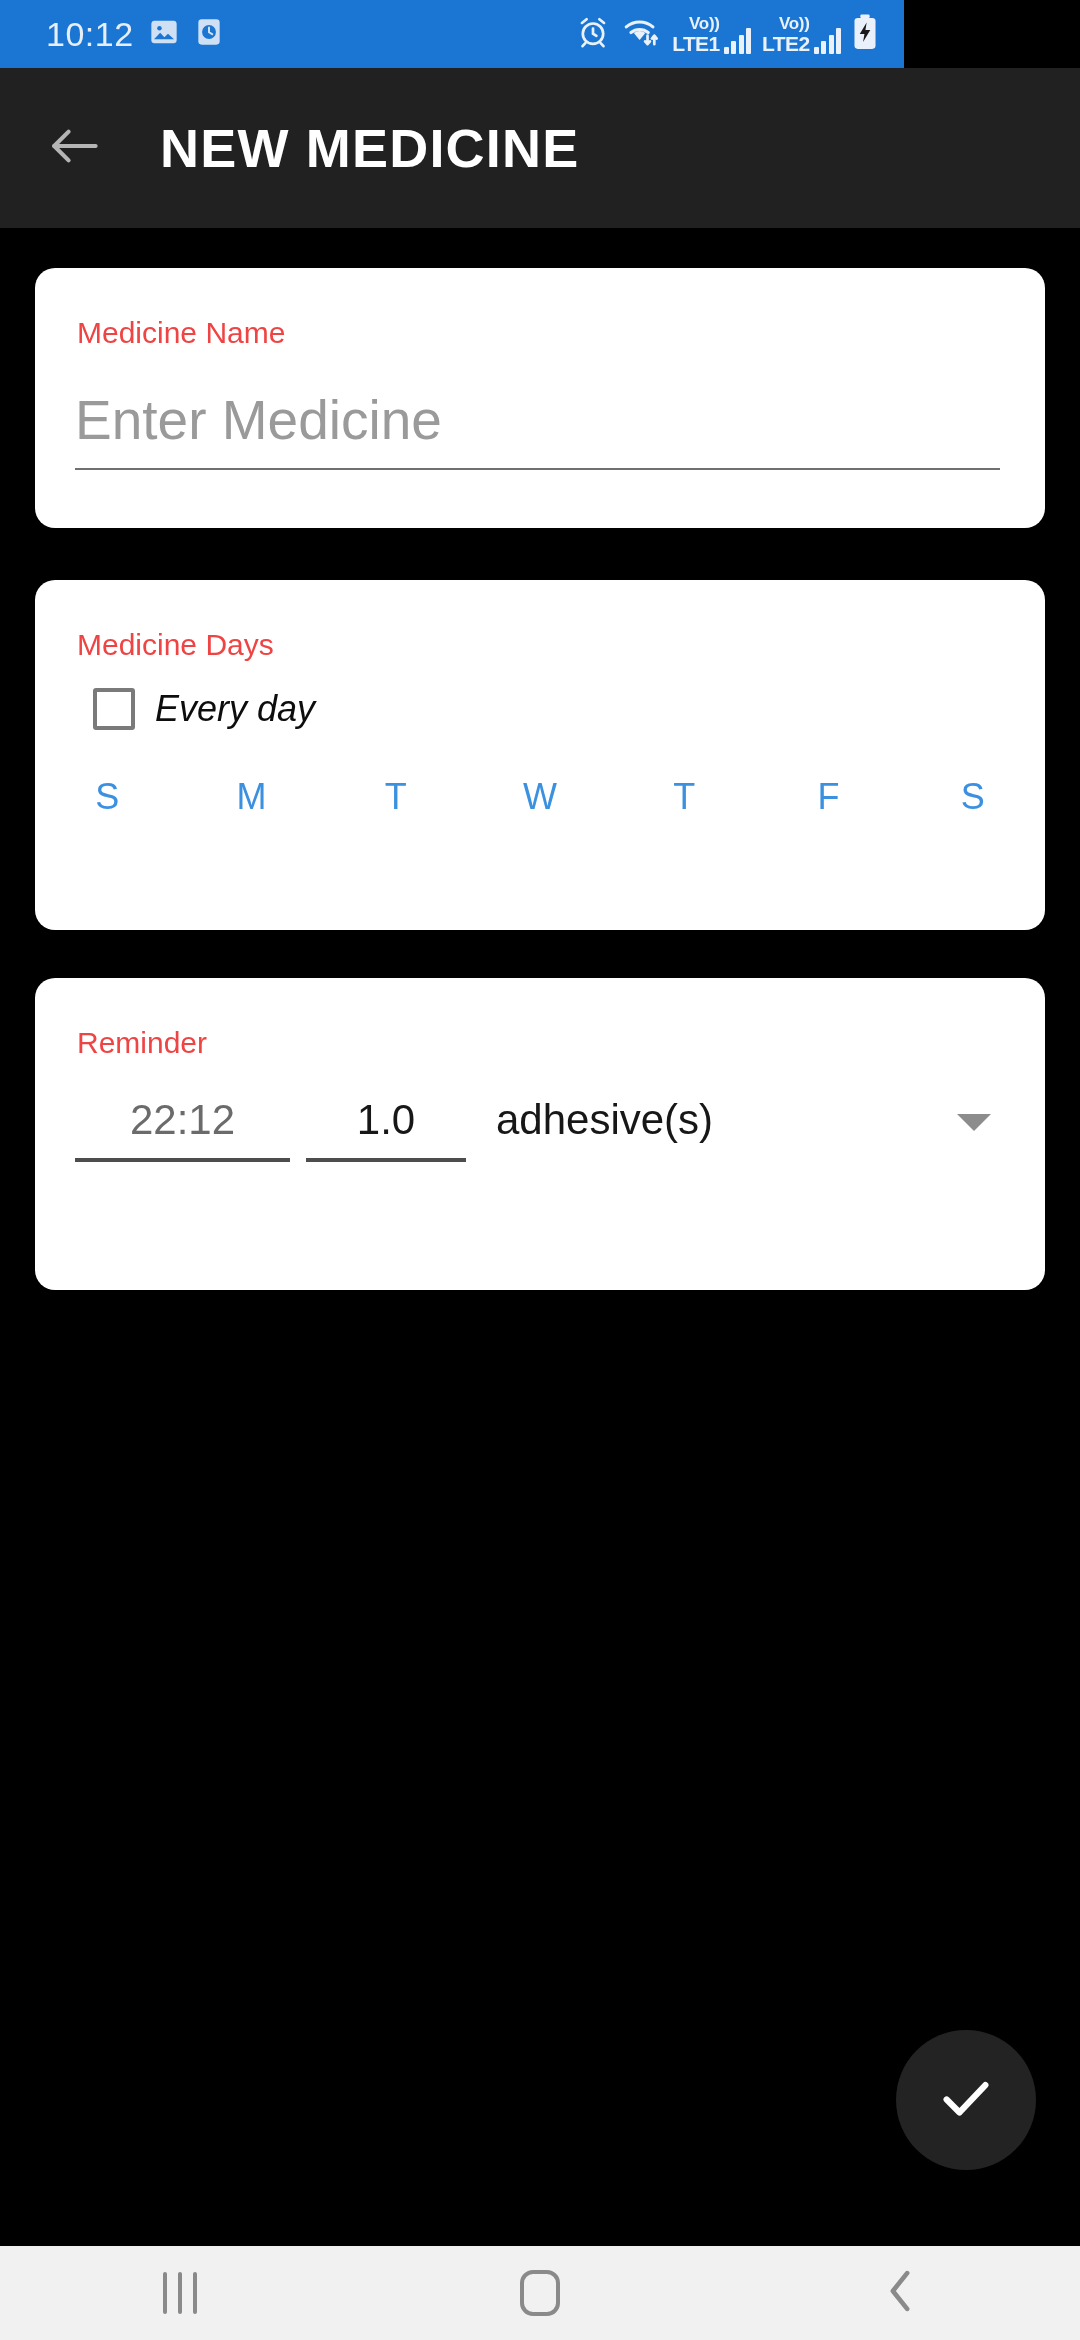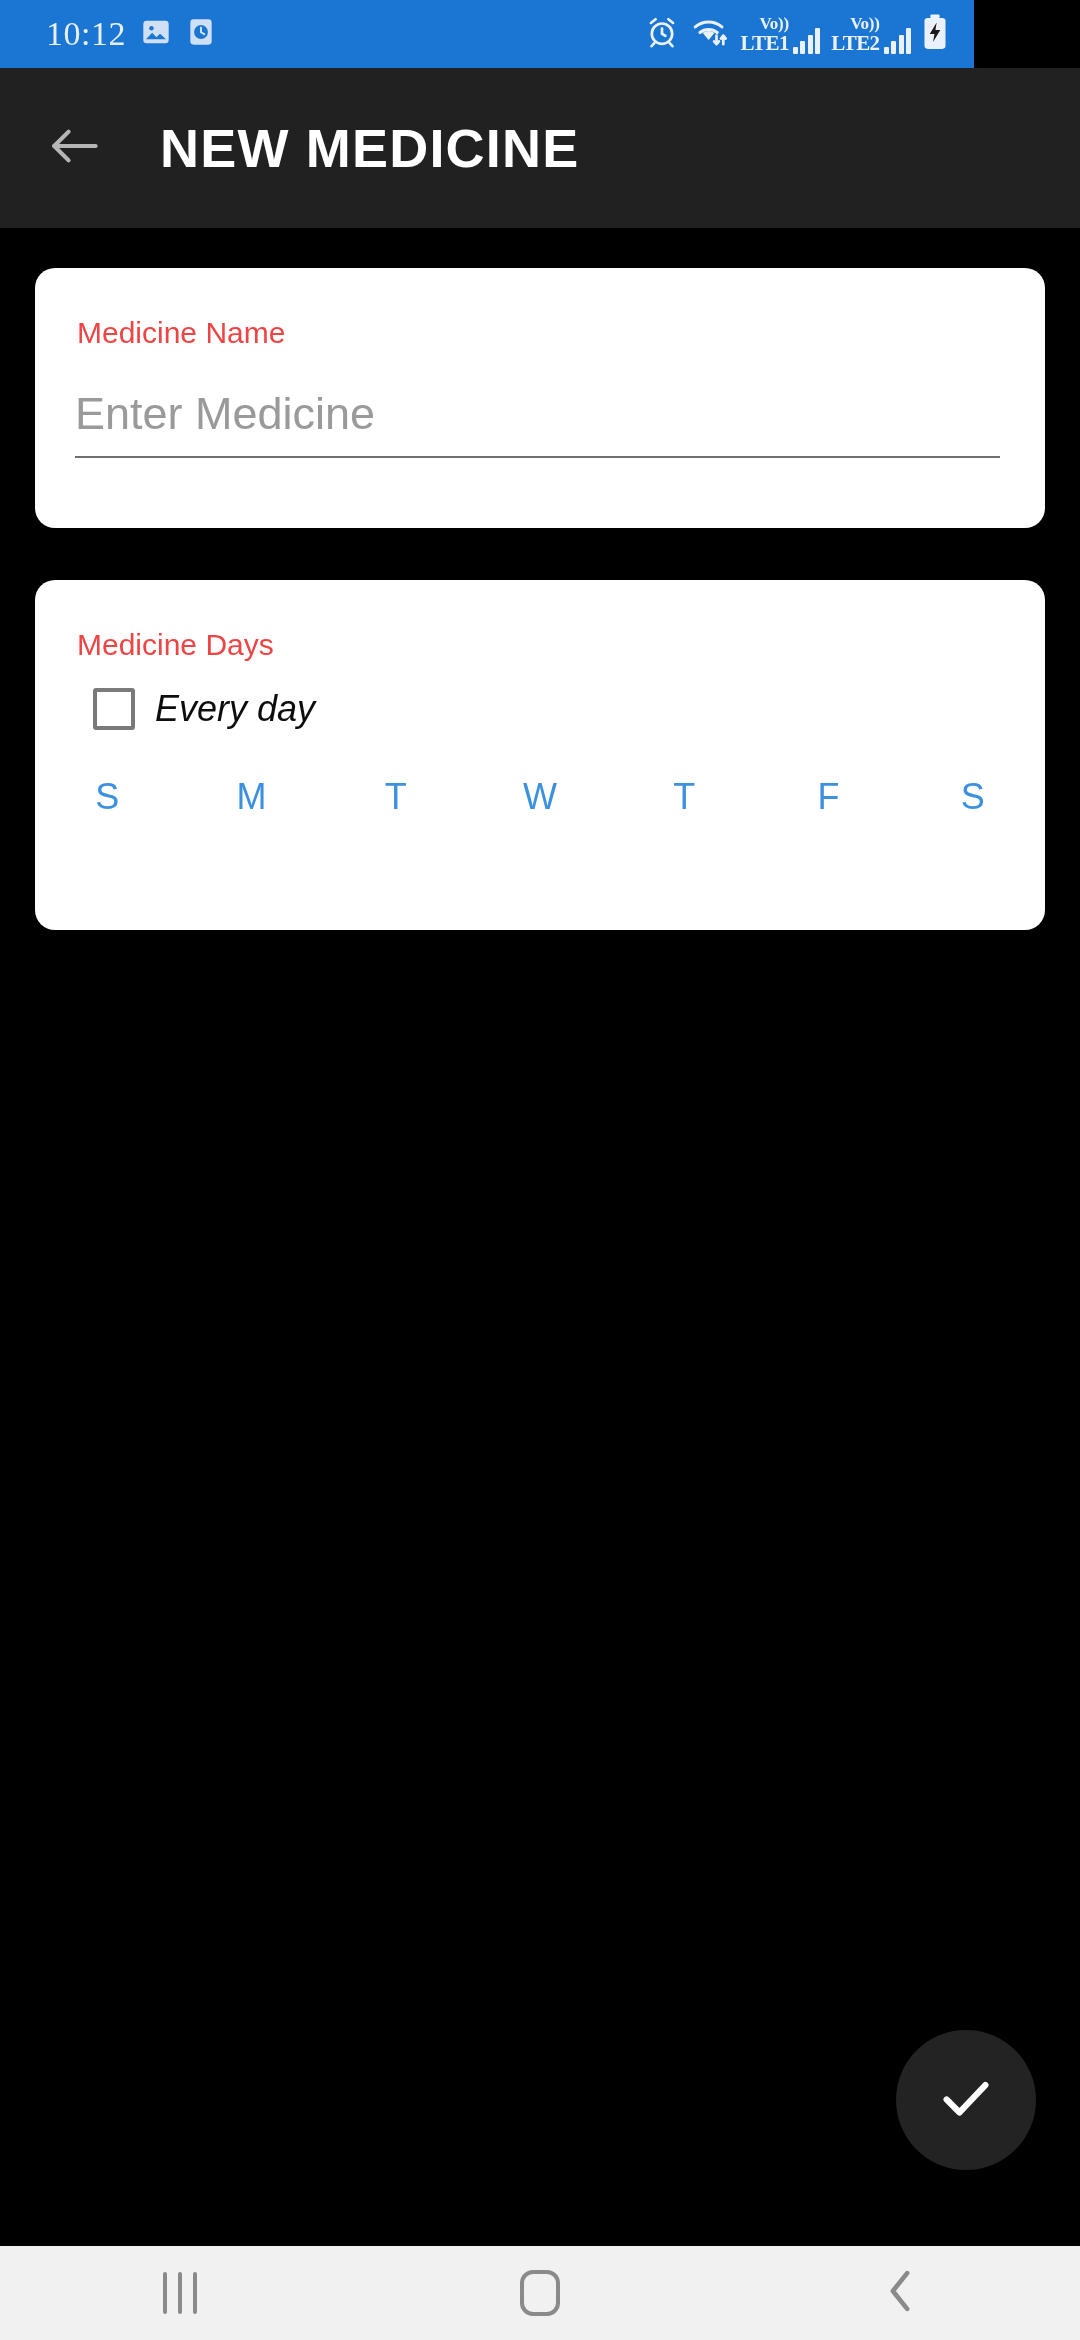--- a/index.html
+++ b/index.html
@@ -6,25 +6,24 @@
   html, body {
     width:1080px; height:2340px;
     background:#000;
     font-family:"Liberation Sans", sans-serif;
     overflow:hidden;
   }
   .screen { position:relative; width:1080px; height:2340px; background:#000; }
 
   
   .statusbar {
-    position:absolute; left:0; top:0; width:974px; height:68px;
+    position:absolute; left:0; top:0; width:904px; height:68px;
     background:#1a76d2;
     display:flex; align-items:center; justify-content:space-between;
     padding:0 26px 0 46px;
-    font-family:Liberation Serif, serif;
   }
   .sb-left { display:flex; align-items:center; gap:14px; }
   .sb-time { color:#e8eef6; font-size:34px; letter-spacing:.5px; }
   .sb-right { display:flex; align-items:center; gap:11px; }
   .icn { display:block; }
 
   .volte { display:flex; align-items:flex-end; gap:4px; }
   .volte-txt { display:flex; flex-direction:column; align-items:flex-end; line-height:1; }
   .volte-txt .vo { color:#eaf1fa; font-size:17px; font-weight:700; letter-spacing:-.3px; }
   .volte-txt .lt { color:#eaf1fa; font-size:21px; font-weight:700; letter-spacing:-.6px; margin-top:1px; }
@@ -63,21 +62,21 @@
   #card-days .card-label  { top:48px; }
   #card-remind .card-label{ top:48px; }
 
   
   .name-field {
     position:absolute; left:40px; top:120px; width:925px;
   }
   .name-input {
     width:100%; border:0; outline:0; background:transparent;
     font-family:"Liberation Sans", sans-serif;
-    font-size:45px; color:#212121; padding:0 0 16px 0;
+    font-size:55px; color:#212121; padding:0 0 16px 0;
     border-bottom:2px solid #707070;
   }
   .name-input::placeholder { color:#9a9a9a; }
 
   
   .everyday-row {
     position:absolute; left:58px; top:108px;
     display:flex; align-items:center; gap:20px; cursor:pointer;
   }
   .cbox {
@@ -248,20 +247,40 @@
       <span class="day-cell">S</span>
       <span class="day-cell">M</span>
       <span class="day-cell">T</span>
       <span class="day-cell">W</span>
       <span class="day-cell">T</span>
       <span class="day-cell">F</span>
       <span class="day-cell">S</span>
     </div>
   </div>
 
+  <div class="card" id="card-remind">
+    <div class="card-label">Reminder</div>
+
+    <div class="remind-row">
+      <div class="time-box">
+        <span class="time-val">22:12</span>
+        <span class="rule"></span>
+      </div>
+
+      <div class="dose-box">
+        <span class="dose-val">1.0</span>
+        <span class="rule"></span>
+      </div>
+
+      <div class="unit-box">
+        <span class="unit-val">adhesive(s)</span>
+        <span class="caret"></span>
+      </div>
+    </div>
+  </div>
 
   <div class="fab">
     <span>
       <svg width="62" height="62" viewBox="0 0 24 24" fill="none" stroke="#ffffff" stroke-width="2.4" stroke-linecap="round" stroke-linejoin="round">
         <path d="M4.5 12.6l5 5 10-10.6"></path>
       </svg>
     </span>
   </div>
 
   <div class="navbar">

